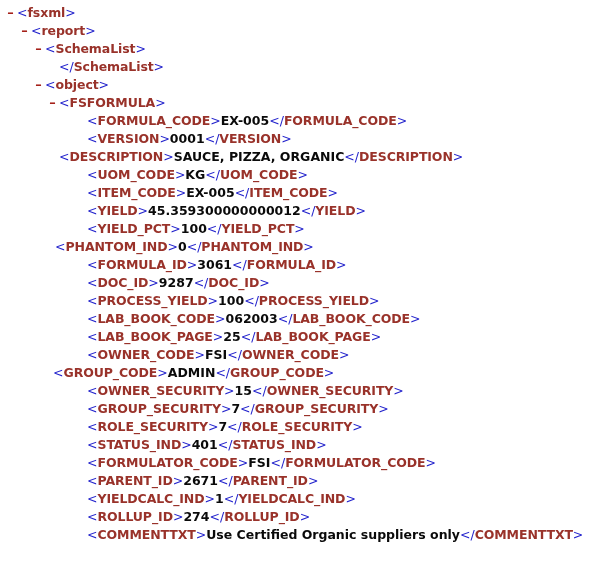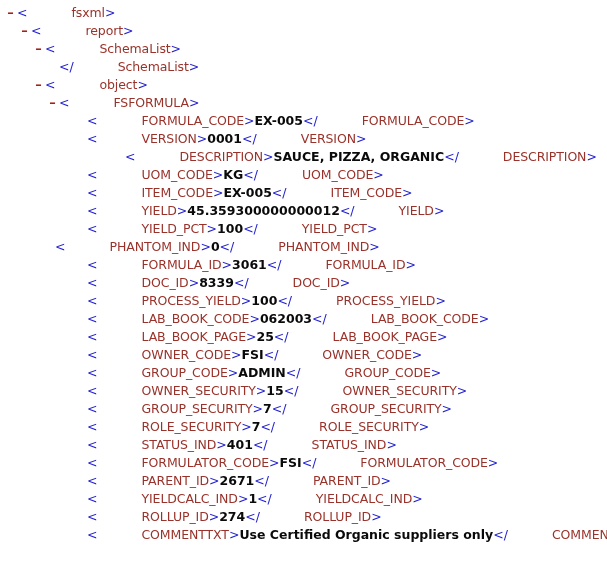--- a/index.html
+++ b/index.html
@@ -43,23 +43,22 @@
   }
 
   
   .br {
     color: #2222cc;
     font-weight: 400;
   }
   
   .tg {
     color: #99322a;
-    font-weight: 400;
+    font-weight: 700;
     letter-spacing: -0.1px;
-    margin-left: 44px;
   }
   
   .val {
     color: #0a0a0a;
     font-weight: 700;
   }
 
   .seg {
     vertical-align: top;
   }
@@ -69,33 +68,33 @@
 
 <div id="tree">
     <div class="xline" style="padding-left: 4px;"><span class="marker">–</span><span class="seg"><span class="br">&lt;</span><span class="tg">fsxml</span><span class="br">&gt;</span></span></div>
     <div class="xline" style="padding-left: 18px;"><span class="marker">–</span><span class="seg"><span class="br">&lt;</span><span class="tg">report</span><span class="br">&gt;</span></span></div>
     <div class="xline" style="padding-left: 32px;"><span class="marker">–</span><span class="seg"><span class="br">&lt;</span><span class="tg">SchemaList</span><span class="br">&gt;</span></span></div>
     <div class="xline" style="padding-left: 46px;"><span class="marker blank">&nbsp;</span><span class="seg"><span class="br">&lt;/</span><span class="tg">SchemaList</span><span class="br">&gt;</span></span></div>
     <div class="xline" style="padding-left: 32px;"><span class="marker">–</span><span class="seg"><span class="br">&lt;</span><span class="tg">object</span><span class="br">&gt;</span></span></div>
     <div class="xline" style="padding-left: 46px;"><span class="marker">–</span><span class="seg"><span class="br">&lt;</span><span class="tg">FSFORMULA</span><span class="br">&gt;</span></span></div>
     <div class="xline" style="padding-left: 74px;"><span class="marker blank">&nbsp;</span><span class="seg"><span class="br">&lt;</span><span class="tg">FORMULA_CODE</span><span class="br">&gt;</span><span class="val">EX-005</span><span class="br">&lt;/</span><span class="tg">FORMULA_CODE</span><span class="br">&gt;</span></span></div>
     <div class="xline" style="padding-left: 74px;"><span class="marker blank">&nbsp;</span><span class="seg"><span class="br">&lt;</span><span class="tg">VERSION</span><span class="br">&gt;</span><span class="val">0001</span><span class="br">&lt;/</span><span class="tg">VERSION</span><span class="br">&gt;</span></span></div>
-    <div class="xline" style="padding-left: 112px;"><span class="marker blank">&nbsp;</span><span class="seg"><span class="br">&lt;</span><span class="tg">DESCRIPTION</span><span class="br">&gt;</span><span class="val">SAUCE, PIZZA, ORGANIC</span><span class="br">&lt;/</span><span class="tg">DESCRIPTION</span><span class="br">&gt;</span></span></div>
+    <div class="xline" style="padding-left: 46px;"><span class="marker blank">&nbsp;</span><span class="seg"><span class="br">&lt;</span><span class="tg">DESCRIPTION</span><span class="br">&gt;</span><span class="val">SAUCE, PIZZA, ORGANIC</span><span class="br">&lt;/</span><span class="tg">DESCRIPTION</span><span class="br">&gt;</span></span></div>
     <div class="xline" style="padding-left: 74px;"><span class="marker blank">&nbsp;</span><span class="seg"><span class="br">&lt;</span><span class="tg">UOM_CODE</span><span class="br">&gt;</span><span class="val">KG</span><span class="br">&lt;/</span><span class="tg">UOM_CODE</span><span class="br">&gt;</span></span></div>
     <div class="xline" style="padding-left: 74px;"><span class="marker blank">&nbsp;</span><span class="seg"><span class="br">&lt;</span><span class="tg">ITEM_CODE</span><span class="br">&gt;</span><span class="val">EX-005</span><span class="br">&lt;/</span><span class="tg">ITEM_CODE</span><span class="br">&gt;</span></span></div>
     <div class="xline" style="padding-left: 74px;"><span class="marker blank">&nbsp;</span><span class="seg"><span class="br">&lt;</span><span class="tg">YIELD</span><span class="br">&gt;</span><span class="val">45.359300000000012</span><span class="br">&lt;/</span><span class="tg">YIELD</span><span class="br">&gt;</span></span></div>
     <div class="xline" style="padding-left: 74px;"><span class="marker blank">&nbsp;</span><span class="seg"><span class="br">&lt;</span><span class="tg">YIELD_PCT</span><span class="br">&gt;</span><span class="val">100</span><span class="br">&lt;/</span><span class="tg">YIELD_PCT</span><span class="br">&gt;</span></span></div>
     <div class="xline" style="padding-left: 42px;"><span class="marker blank">&nbsp;</span><span class="seg"><span class="br">&lt;</span><span class="tg">PHANTOM_IND</span><span class="br">&gt;</span><span class="val">0</span><span class="br">&lt;/</span><span class="tg">PHANTOM_IND</span><span class="br">&gt;</span></span></div>
     <div class="xline" style="padding-left: 74px;"><span class="marker blank">&nbsp;</span><span class="seg"><span class="br">&lt;</span><span class="tg">FORMULA_ID</span><span class="br">&gt;</span><span class="val">3061</span><span class="br">&lt;/</span><span class="tg">FORMULA_ID</span><span class="br">&gt;</span></span></div>
-    <div class="xline" style="padding-left: 74px;"><span class="marker blank">&nbsp;</span><span class="seg"><span class="br">&lt;</span><span class="tg">DOC_ID</span><span class="br">&gt;</span><span class="val">8339</span><span class="br">&lt;/</span><span class="tg">DOC_ID</span><span class="br">&gt;</span></span></div>
+    <div class="xline" style="padding-left: 74px;"><span class="marker blank">&nbsp;</span><span class="seg"><span class="br">&lt;</span><span class="tg">DOC_ID</span><span class="br">&gt;</span><span class="val">9287</span><span class="br">&lt;/</span><span class="tg">DOC_ID</span><span class="br">&gt;</span></span></div>
     <div class="xline" style="padding-left: 74px;"><span class="marker blank">&nbsp;</span><span class="seg"><span class="br">&lt;</span><span class="tg">PROCESS_YIELD</span><span class="br">&gt;</span><span class="val">100</span><span class="br">&lt;/</span><span class="tg">PROCESS_YIELD</span><span class="br">&gt;</span></span></div>
     <div class="xline" style="padding-left: 74px;"><span class="marker blank">&nbsp;</span><span class="seg"><span class="br">&lt;</span><span class="tg">LAB_BOOK_CODE</span><span class="br">&gt;</span><span class="val">062003</span><span class="br">&lt;/</span><span class="tg">LAB_BOOK_CODE</span><span class="br">&gt;</span></span></div>
     <div class="xline" style="padding-left: 74px;"><span class="marker blank">&nbsp;</span><span class="seg"><span class="br">&lt;</span><span class="tg">LAB_BOOK_PAGE</span><span class="br">&gt;</span><span class="val">25</span><span class="br">&lt;/</span><span class="tg">LAB_BOOK_PAGE</span><span class="br">&gt;</span></span></div>
     <div class="xline" style="padding-left: 74px;"><span class="marker blank">&nbsp;</span><span class="seg"><span class="br">&lt;</span><span class="tg">OWNER_CODE</span><span class="br">&gt;</span><span class="val">FSI</span><span class="br">&lt;/</span><span class="tg">OWNER_CODE</span><span class="br">&gt;</span></span></div>
-    <div class="xline" style="padding-left: 74px;"><span class="marker blank">&nbsp;</span><span class="seg"><span class="br">&lt;</span><span class="tg">GROUP_CODE</span><span class="br">&gt;</span><span class="val">ADMIN</span><span class="br">&lt;/</span><span class="tg">GROUP_CODE</span><span class="br">&gt;</span></span></div>
+    <div class="xline" style="padding-left: 40px;"><span class="marker blank">&nbsp;</span><span class="seg"><span class="br">&lt;</span><span class="tg">GROUP_CODE</span><span class="br">&gt;</span><span class="val">ADMIN</span><span class="br">&lt;/</span><span class="tg">GROUP_CODE</span><span class="br">&gt;</span></span></div>
     <div class="xline" style="padding-left: 74px;"><span class="marker blank">&nbsp;</span><span class="seg"><span class="br">&lt;</span><span class="tg">OWNER_SECURITY</span><span class="br">&gt;</span><span class="val">15</span><span class="br">&lt;/</span><span class="tg">OWNER_SECURITY</span><span class="br">&gt;</span></span></div>
     <div class="xline" style="padding-left: 74px;"><span class="marker blank">&nbsp;</span><span class="seg"><span class="br">&lt;</span><span class="tg">GROUP_SECURITY</span><span class="br">&gt;</span><span class="val">7</span><span class="br">&lt;/</span><span class="tg">GROUP_SECURITY</span><span class="br">&gt;</span></span></div>
     <div class="xline" style="padding-left: 74px;"><span class="marker blank">&nbsp;</span><span class="seg"><span class="br">&lt;</span><span class="tg">ROLE_SECURITY</span><span class="br">&gt;</span><span class="val">7</span><span class="br">&lt;/</span><span class="tg">ROLE_SECURITY</span><span class="br">&gt;</span></span></div>
     <div class="xline" style="padding-left: 74px;"><span class="marker blank">&nbsp;</span><span class="seg"><span class="br">&lt;</span><span class="tg">STATUS_IND</span><span class="br">&gt;</span><span class="val">401</span><span class="br">&lt;/</span><span class="tg">STATUS_IND</span><span class="br">&gt;</span></span></div>
     <div class="xline" style="padding-left: 74px;"><span class="marker blank">&nbsp;</span><span class="seg"><span class="br">&lt;</span><span class="tg">FORMULATOR_CODE</span><span class="br">&gt;</span><span class="val">FSI</span><span class="br">&lt;/</span><span class="tg">FORMULATOR_CODE</span><span class="br">&gt;</span></span></div>
     <div class="xline" style="padding-left: 74px;"><span class="marker blank">&nbsp;</span><span class="seg"><span class="br">&lt;</span><span class="tg">PARENT_ID</span><span class="br">&gt;</span><span class="val">2671</span><span class="br">&lt;/</span><span class="tg">PARENT_ID</span><span class="br">&gt;</span></span></div>
     <div class="xline" style="padding-left: 74px;"><span class="marker blank">&nbsp;</span><span class="seg"><span class="br">&lt;</span><span class="tg">YIELDCALC_IND</span><span class="br">&gt;</span><span class="val">1</span><span class="br">&lt;/</span><span class="tg">YIELDCALC_IND</span><span class="br">&gt;</span></span></div>
     <div class="xline" style="padding-left: 74px;"><span class="marker blank">&nbsp;</span><span class="seg"><span class="br">&lt;</span><span class="tg">ROLLUP_ID</span><span class="br">&gt;</span><span class="val">274</span><span class="br">&lt;/</span><span class="tg">ROLLUP_ID</span><span class="br">&gt;</span></span></div>
     <div class="xline" style="padding-left: 74px;"><span class="marker blank">&nbsp;</span><span class="seg"><span class="br">&lt;</span><span class="tg">COMMENTTXT</span><span class="br">&gt;</span><span class="val">Use Certified Organic suppliers only</span><span class="br">&lt;/</span><span class="tg">COMMENTTXT</span><span class="br">&gt;</span></span></div>
   </div>

